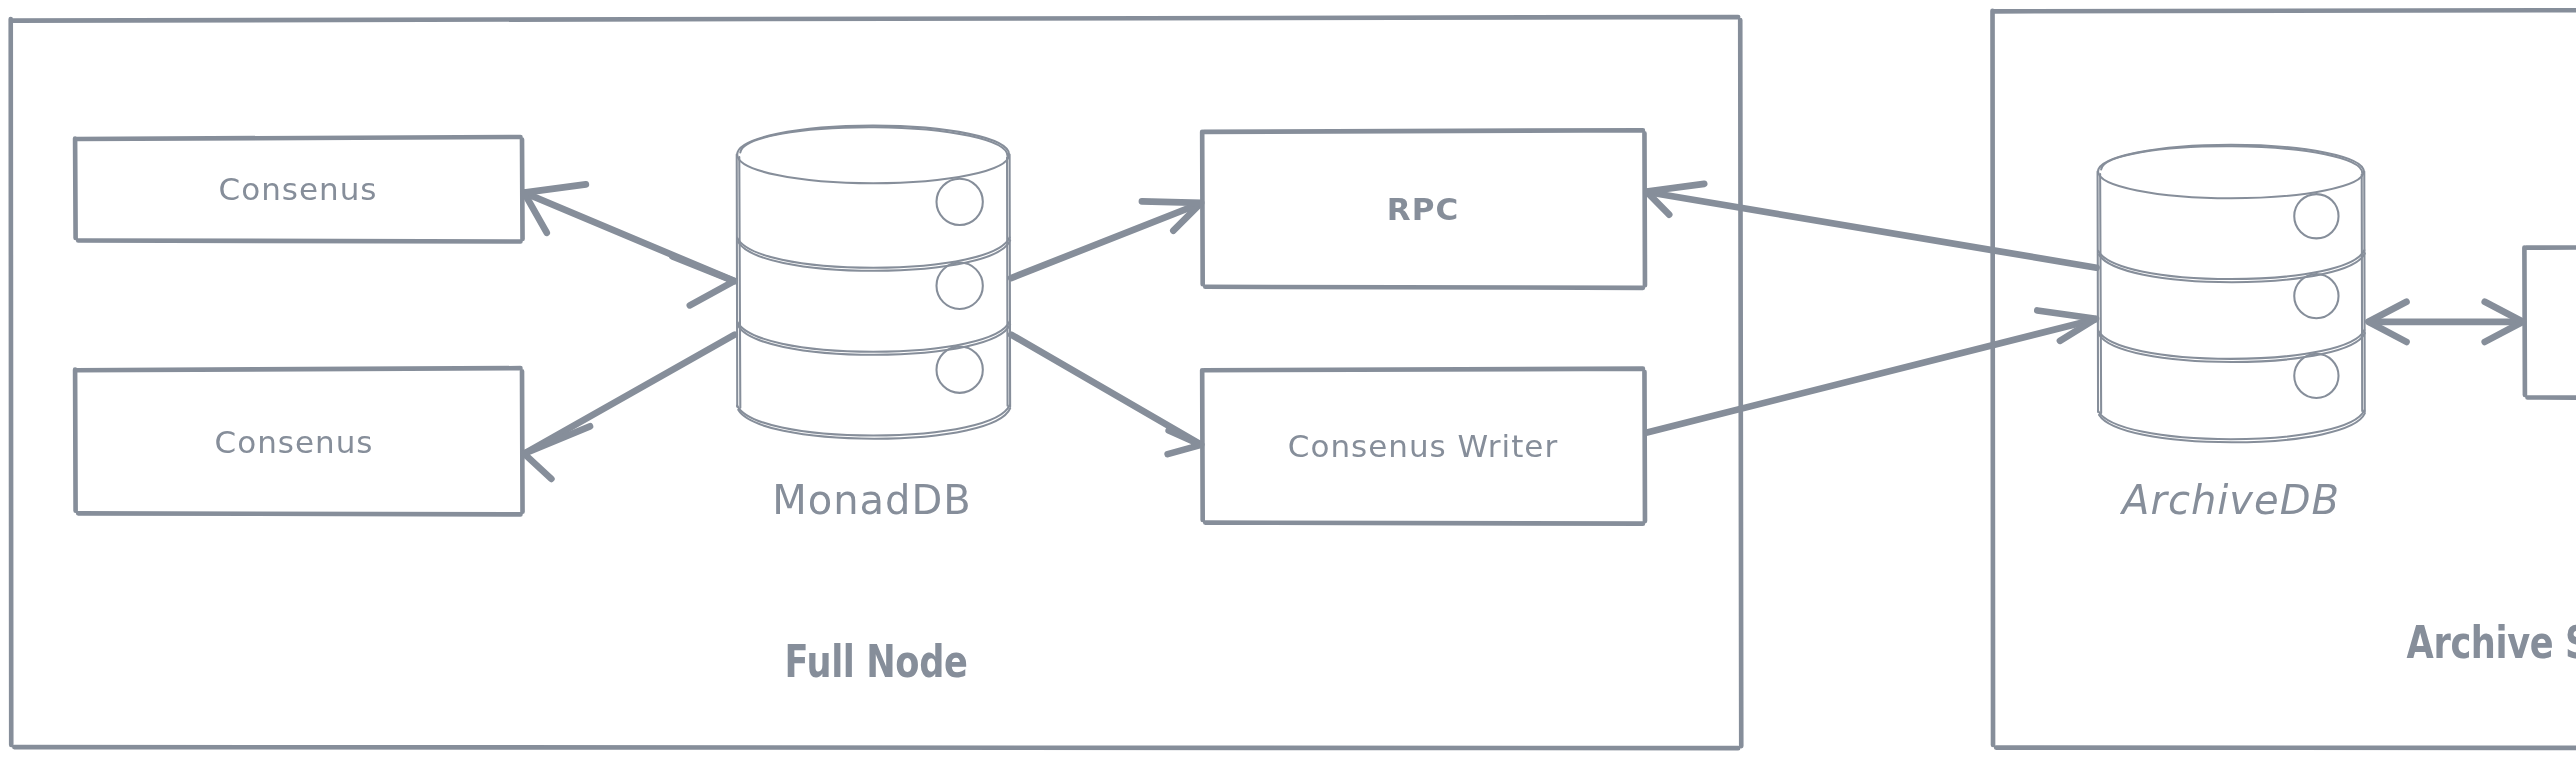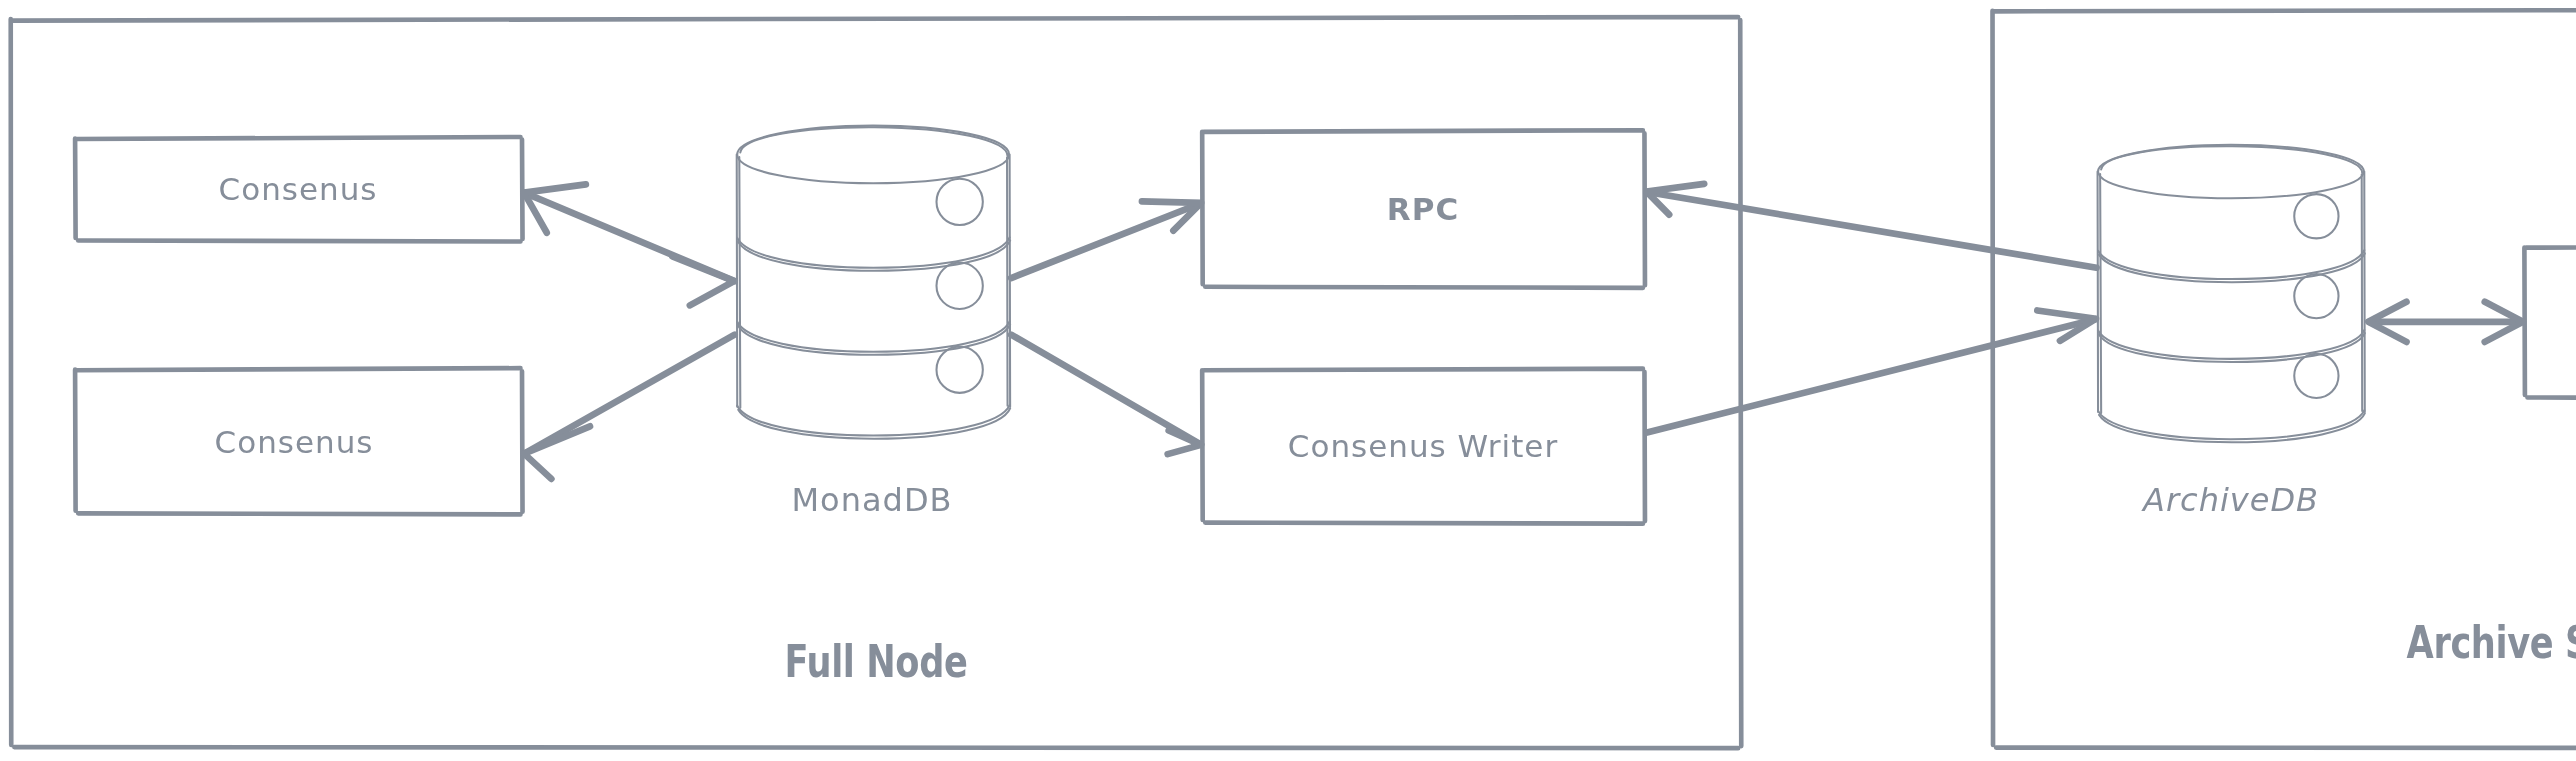--- a/index.html
+++ b/index.html
@@ -31,21 +31,21 @@
     pointer-events: none;
   }
   .node-label {
     font-family: "DejaVu Sans", sans-serif;
     font-size: 31px;
     letter-spacing: 1px;
     transform: translate(-50%, -50%);
   }
   .db-label {
     font-family: "DejaVu Sans", sans-serif;
-    font-size: 32px;
+    font-size: 40px;
     letter-spacing: 1px;
     transform: translate(-50%, -50%);
   }
   .group-title {
     font-family: "DejaVu Sans", sans-serif;
     font-weight: bold;
     font-size: 44px;
     letter-spacing: -0.5px;
     transform: translate(-50%, -50%) scaleX(0.80);
     color: #868e9a;

